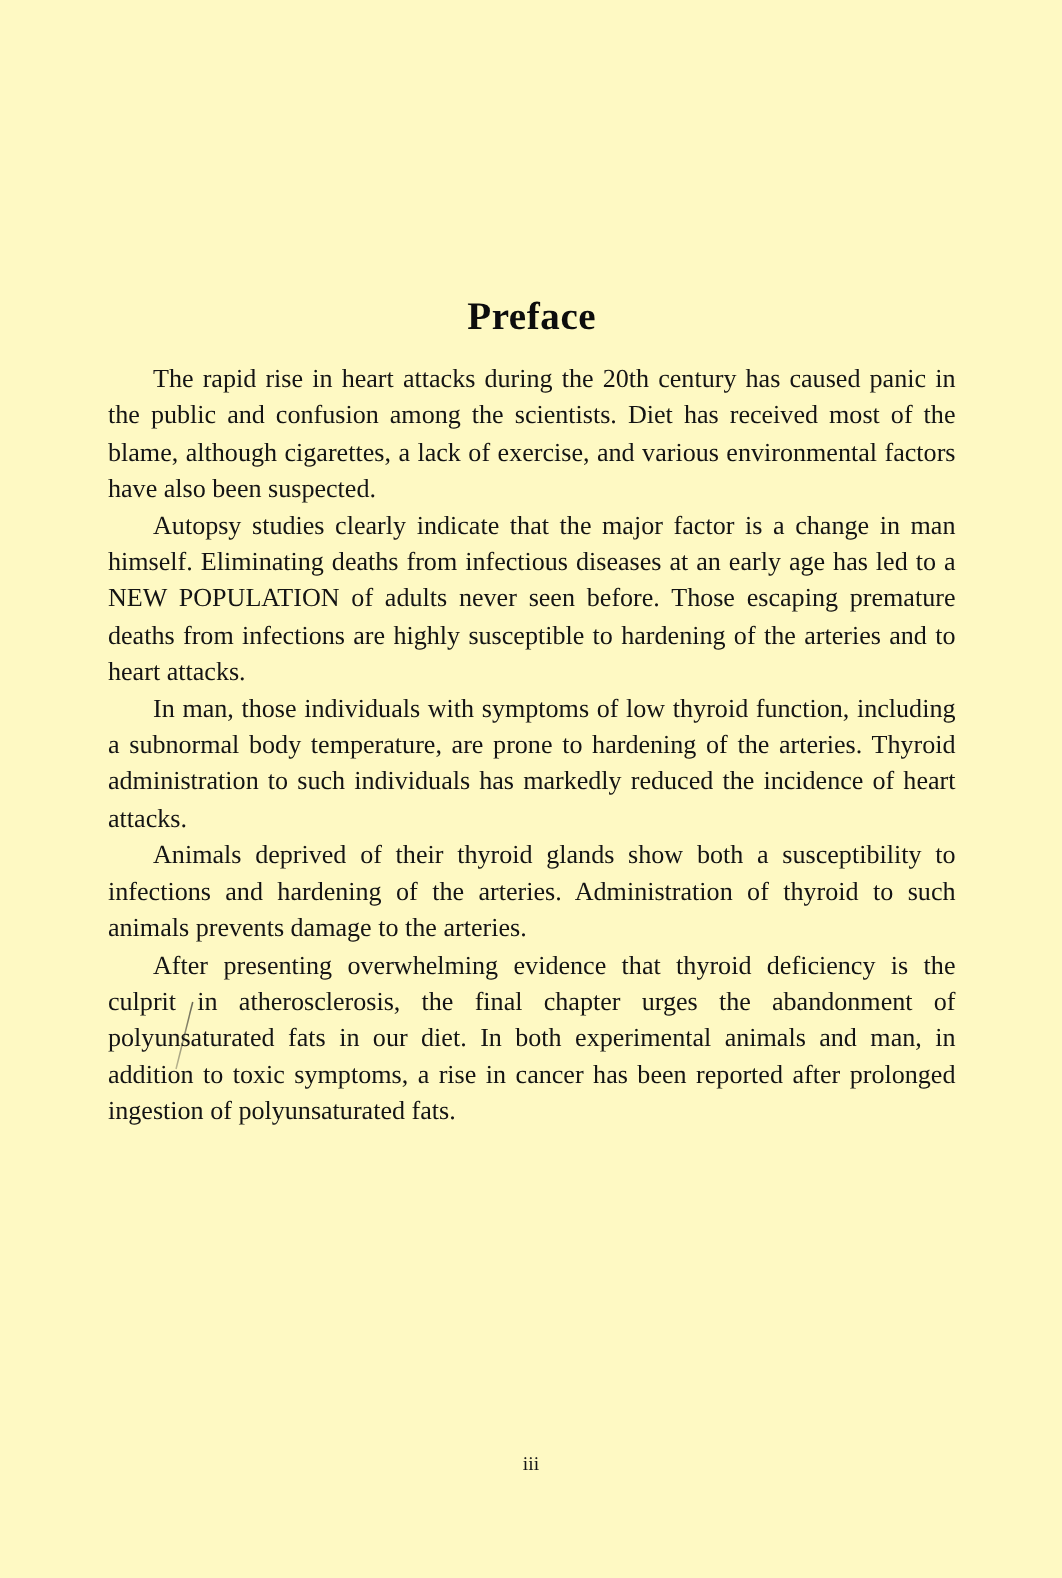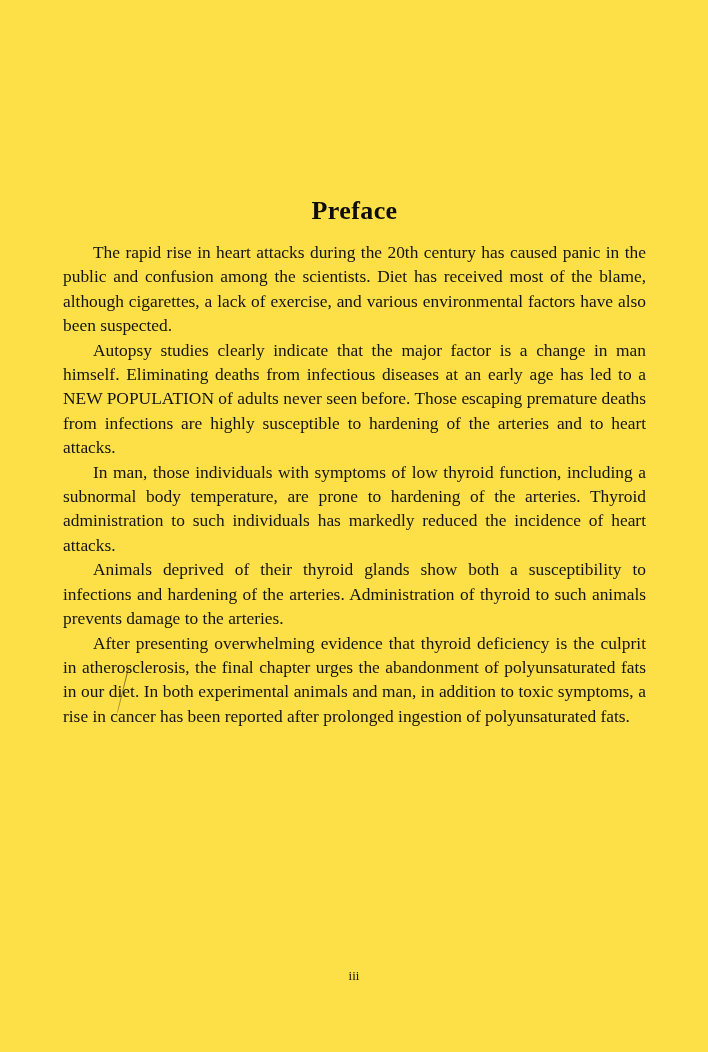--- a/index.html
+++ b/index.html
@@ -4,21 +4,21 @@
 <style>
   html, body {
     margin: 0;
     padding: 0;
     background: #ffffff;
   }
   .page {
     position: relative;
     width: 708px;
     height: 1052px;
-    background: #fde047;
+    background: #fef9c3;
     margin: 0 auto;
     overflow: hidden;
     font-family: "Liberation Serif", "DejaVu Serif", serif;
     color: #111111;
   }
   .content {
     position: absolute;
     left: 63px;
     top: 196px;
     width: 583px;
@@ -31,21 +31,21 @@
     letter-spacing: 0.4px;
     margin: 0 0 14px 0;
     line-height: 30px;
     color: #0d0d0d;
   }
   .body-text {
     font-size: 17.4px;
     line-height: 24.4px;
     text-align: justify;
     text-justify: inter-word;
-    margin: 0;
+    margin: 9px;
     color: #141414;
     -webkit-font-smoothing: antialiased;
   }
   .body-text p {
     margin: 0;
     text-indent: 30px;
   }
   .folio {
     position: absolute;
     left: 0;

